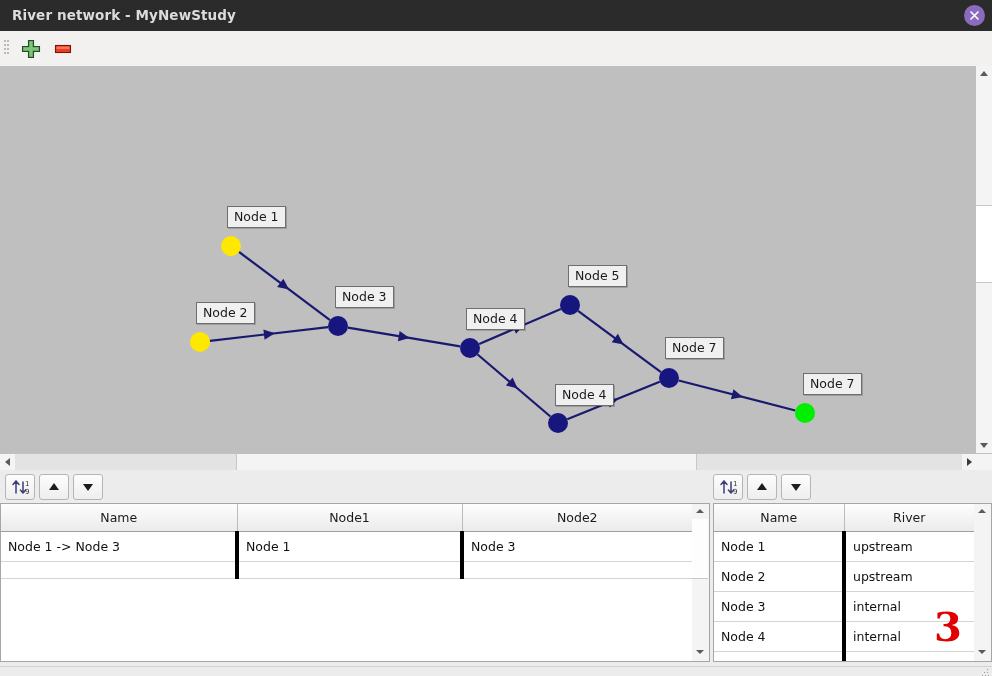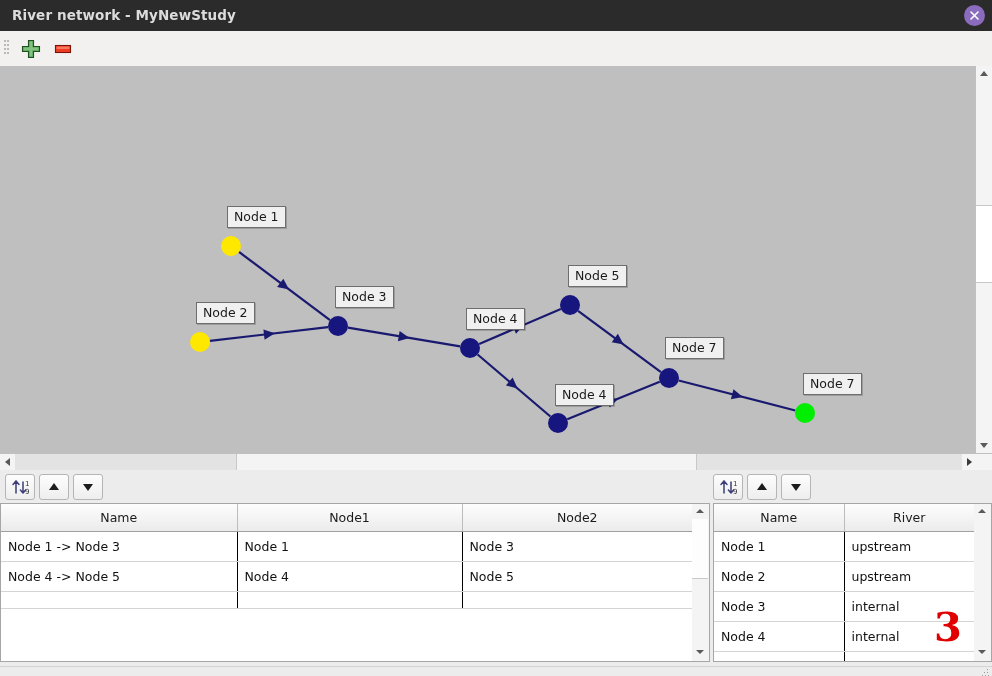--- a/index.html
+++ b/index.html
@@ -118,21 +118,21 @@
   }
   table.grid{border-collapse:collapse;table-layout:fixed;font-size:12.5px;color:#111;}
   table.grid th{
     height:25px;font-weight:normal;font-size:12.5px;color:#1a1a1a;
     background:linear-gradient(#fdfdfd,#ebebeb);
     border-right:1px solid #bcbcbc;border-bottom:1px solid #9f9f9f;
     text-align:center;
   }
   table.grid th:last-child{border-right:none;}
   table.grid td{
-    height:29px;border-right:1px solid #000000;border-bottom:1px solid #d4d4d4;
+    height:29px;border-right:4px solid #000000;border-bottom:1px solid #d4d4d4;
     padding:0 0 0 7px;background:#fff;white-space:nowrap;overflow:hidden;
   }
   table.grid td:last-child{border-right:none;}
   table.grid tr.empty td{height:16px;}
 
   .bottombar{
     position:absolute;left:0;top:666px;width:992px;height:10px;background:#ececec;
     border-top:1px solid #d2d2d2;
   }
   .resizer{position:absolute;right:3px;top:2px;width:7px;height:7px;}
@@ -312,25 +312,20 @@
             <th>Node1</th>
             <th>Node2</th>
           </tr>
         </thead>
         <tbody id="links-body">
             <tr>
               <td>Node 1 -&gt; Node 3</td>
               <td>Node 1</td>
               <td>Node 3</td>
             </tr>
-            <tr>
-              <td>Node 4 -&gt; Node 5</td>
-              <td>Node 4</td>
-              <td>Node 5</td>
-            </tr>
             <tr class="empty">
               <td></td>
               <td></td>
               <td></td>
             </tr>
           </tbody>
       </table>
     </div>
 
     <div class="vsb" style="left:692px;top:33px;width:17px;height:157px;border:1px solid #a6a6a6;border-left:none;">

